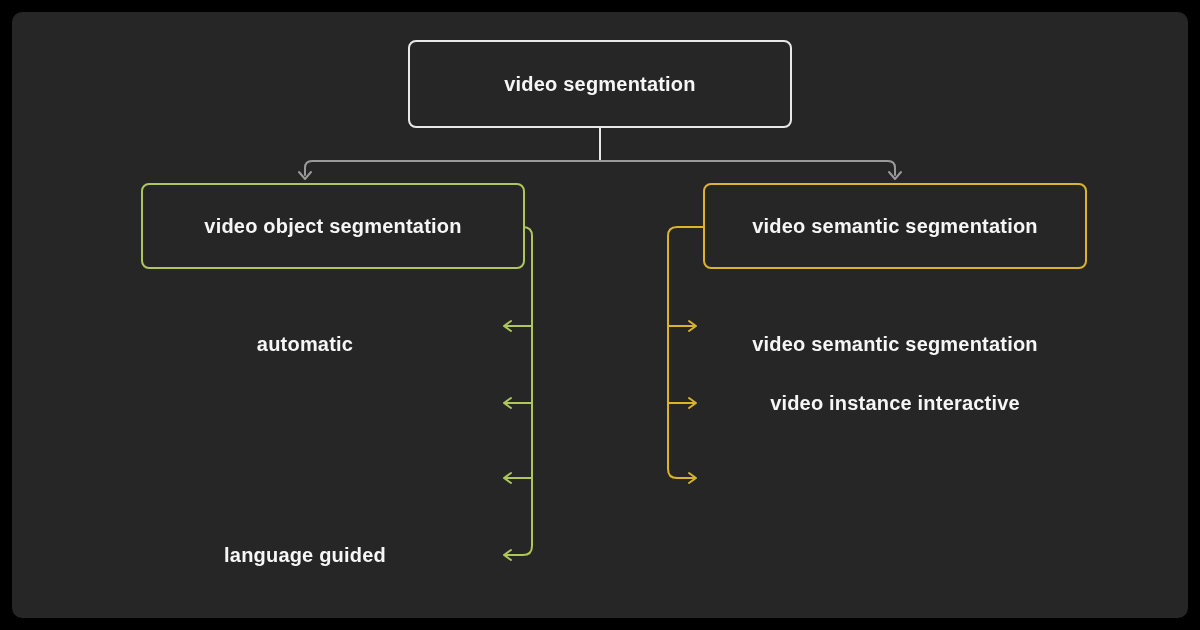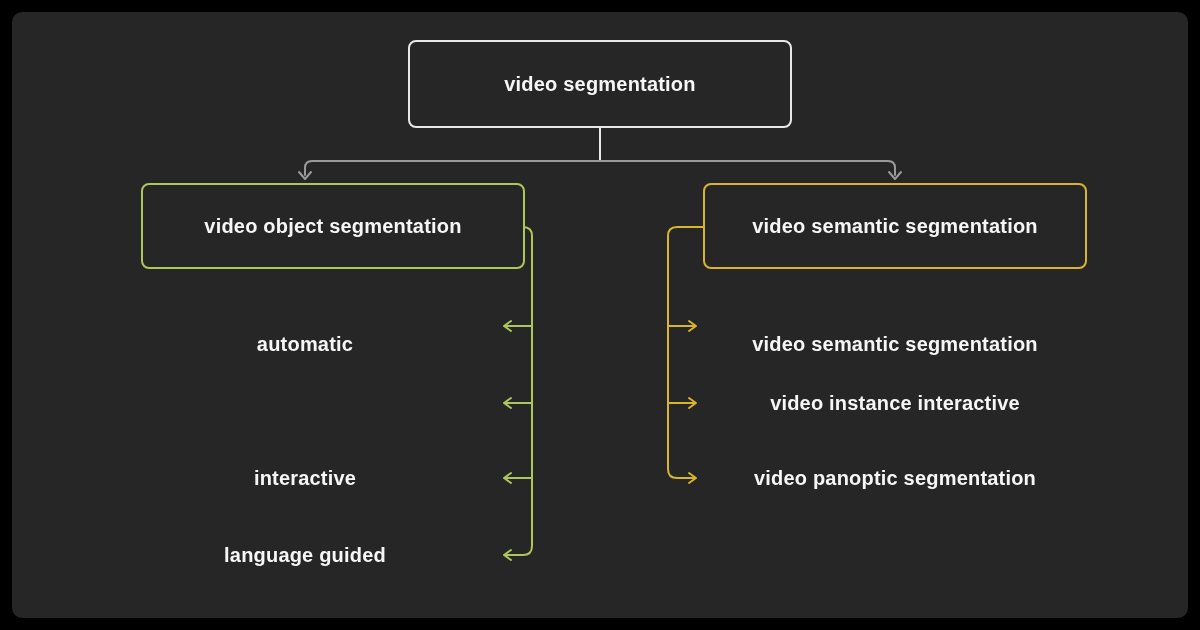--- a/index.html
+++ b/index.html
@@ -95,19 +95,17 @@
 
   <div class="node node-left">
     <span>video object segmentation</span>
   </div>
 
   <div class="node node-right">
     <span>video semantic segmentation</span>
   </div>
 
   <div class="leaf col-l row0">automatic</div>
-  <div class="leaf col-l row2">interactive</div>
   <div class="leaf col-l row3">language guided</div>
 
   <div class="leaf col-r row0">video semantic segmentation</div>
   <div class="leaf col-r row1">video instance interactive</div>
-  <div class="leaf col-r row2">video panoptic segmentation</div>
 </div>
 
 </body></html>

